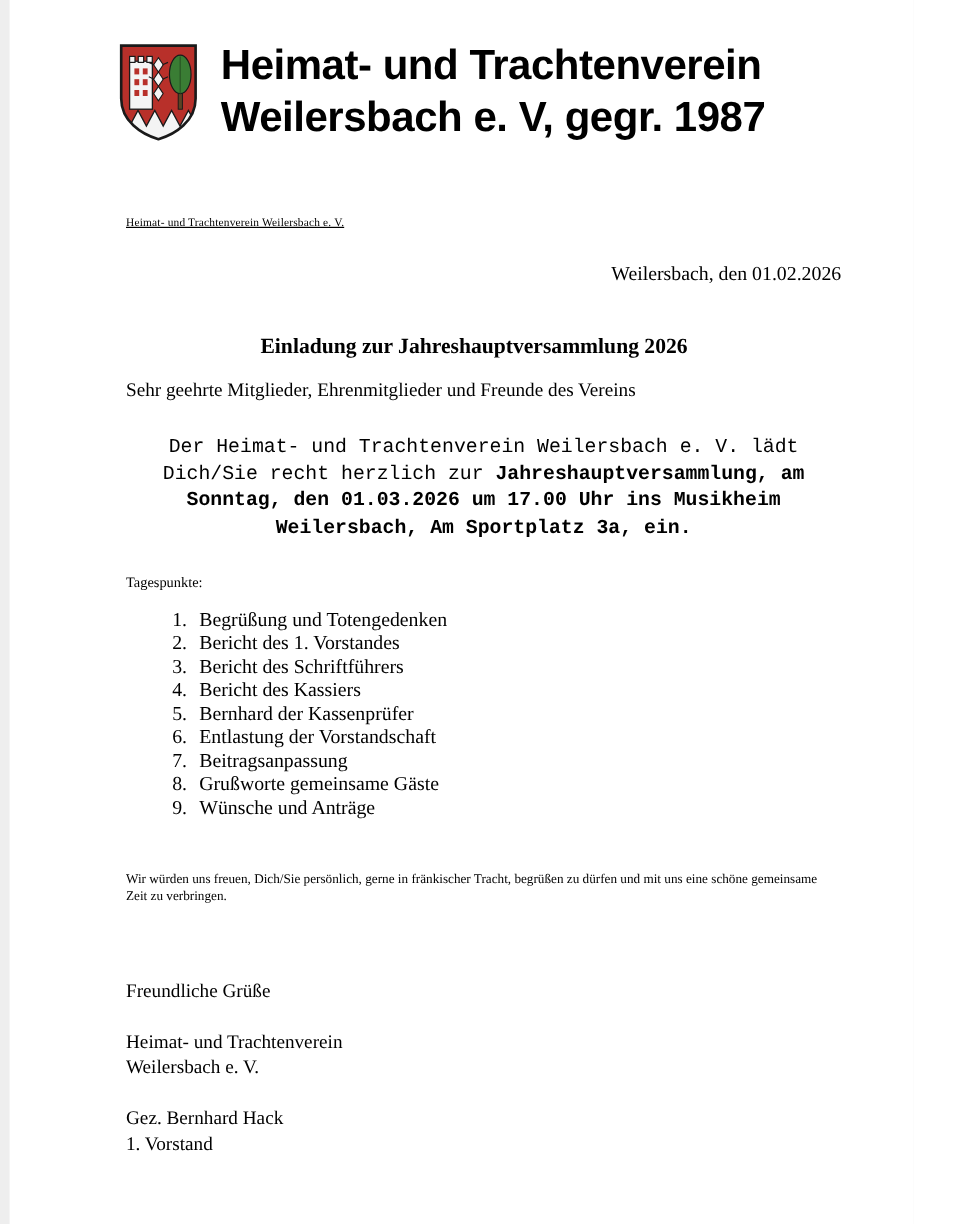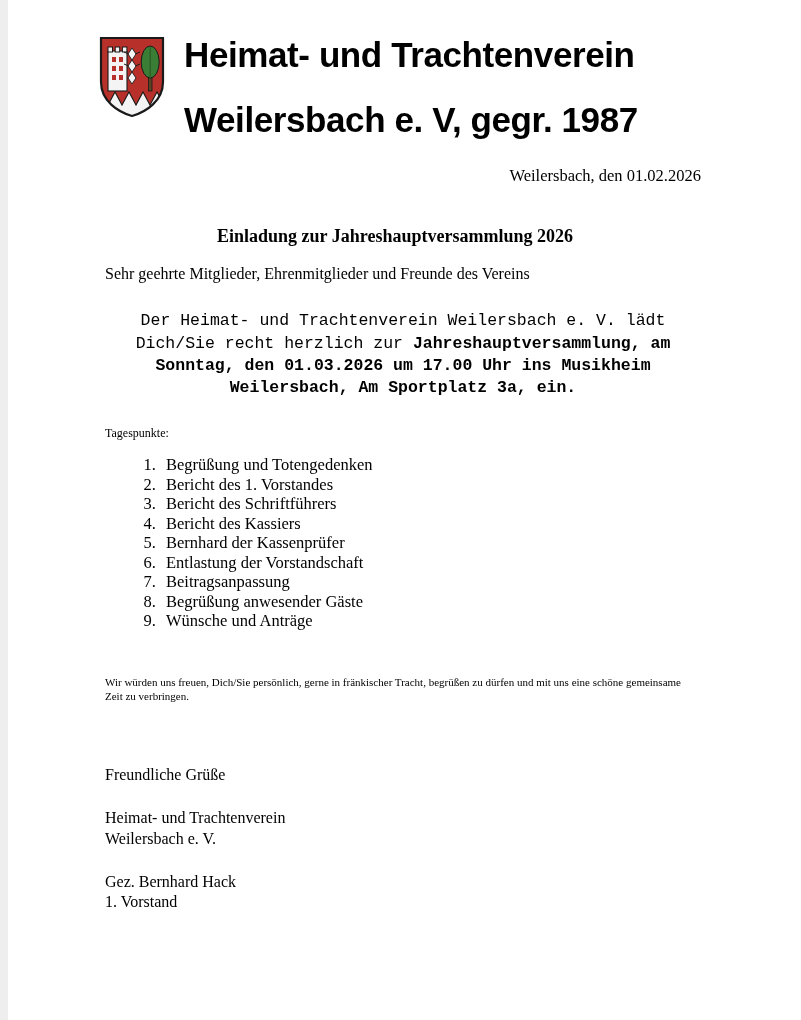--- a/index.html
+++ b/index.html
@@ -46,21 +46,21 @@
     font-family: "Liberation Sans", sans-serif;
     font-weight: bold;
     font-size: 35px;
     line-height: 1.22;
     letter-spacing: -0.4px;
     color: #000000;
     margin: 0;
     padding-top: 2px;
     white-space: nowrap;
   }
-  .org-title .line2 { display: block; margin-top: 22px; }
+  .org-title .line2 { display: block; }
 
   
   .letter {
     font-family: "Liberation Serif", serif;
     color: #000000;
     padding: 0 82px 0 97px;
     font-size: 16.5px;
   }
 
   .sender-line {
@@ -190,20 +190,21 @@
       </svg>
 
       <h1 class="org-title">
         <span>Heimat- und Trachtenverein</span>
         <span class="line2">Weilersbach e. V, gegr. 1987</span>
       </h1>
     </div>
 
     <div class="letter">
 
+      <div class="sender-line">Heimat- und Trachtenverein Weilersbach e. V.</div>
 
       <div class="date-line">Weilersbach, den 01.02.2026</div>
 
       <div class="doc-title">Einladung zur Jahreshauptversammlung 2026</div>
 
       <div class="salutation">Sehr geehrte Mitglieder, Ehrenmitglieder und Freunde des Vereins</div>
 
       <p class="invite-para">
         <span class="lead">Der Heimat- und Trachtenverein Weilersbach e. V. lädt Dich/Sie recht herzlich zur</span>
         <span class="details">Jahreshauptversammlung, am Sonntag, den 01.03.2026 um 17.00 Uhr ins Musikheim Weilersbach, Am Sportplatz 3a, ein.</span>
@@ -212,21 +213,21 @@
       <div class="agenda-heading">Tagespunkte:</div>
 
       <ol class="agenda-list">
         <li>Begrüßung und Totengedenken</li>
         <li>Bericht des 1. Vorstandes</li>
         <li>Bericht des Schriftführers</li>
         <li>Bericht des Kassiers</li>
         <li>Bernhard der Kassenprüfer</li>
         <li>Entlastung der Vorstandschaft</li>
         <li>Beitragsanpassung</li>
-        <li>Begrüßung anwesender Gäste</li>
+        <li>Grußworte gemeinsame Gäste</li>
         <li>Wünsche und Anträge</li>
       </ol>
 
       <p class="closing-para">Wir würden uns freuen, Dich/Sie persönlich, gerne in fränkischer Tracht, begrüßen zu dürfen und mit uns eine schöne gemeinsame Zeit zu verbringen.</p>
 
       <div class="signature">
         <div class="sig-block first">Freundliche Grüße</div>
         <div class="sig-block">
           <div>Heimat- und Trachtenverein</div>
           <div>Weilersbach e. V.</div>

